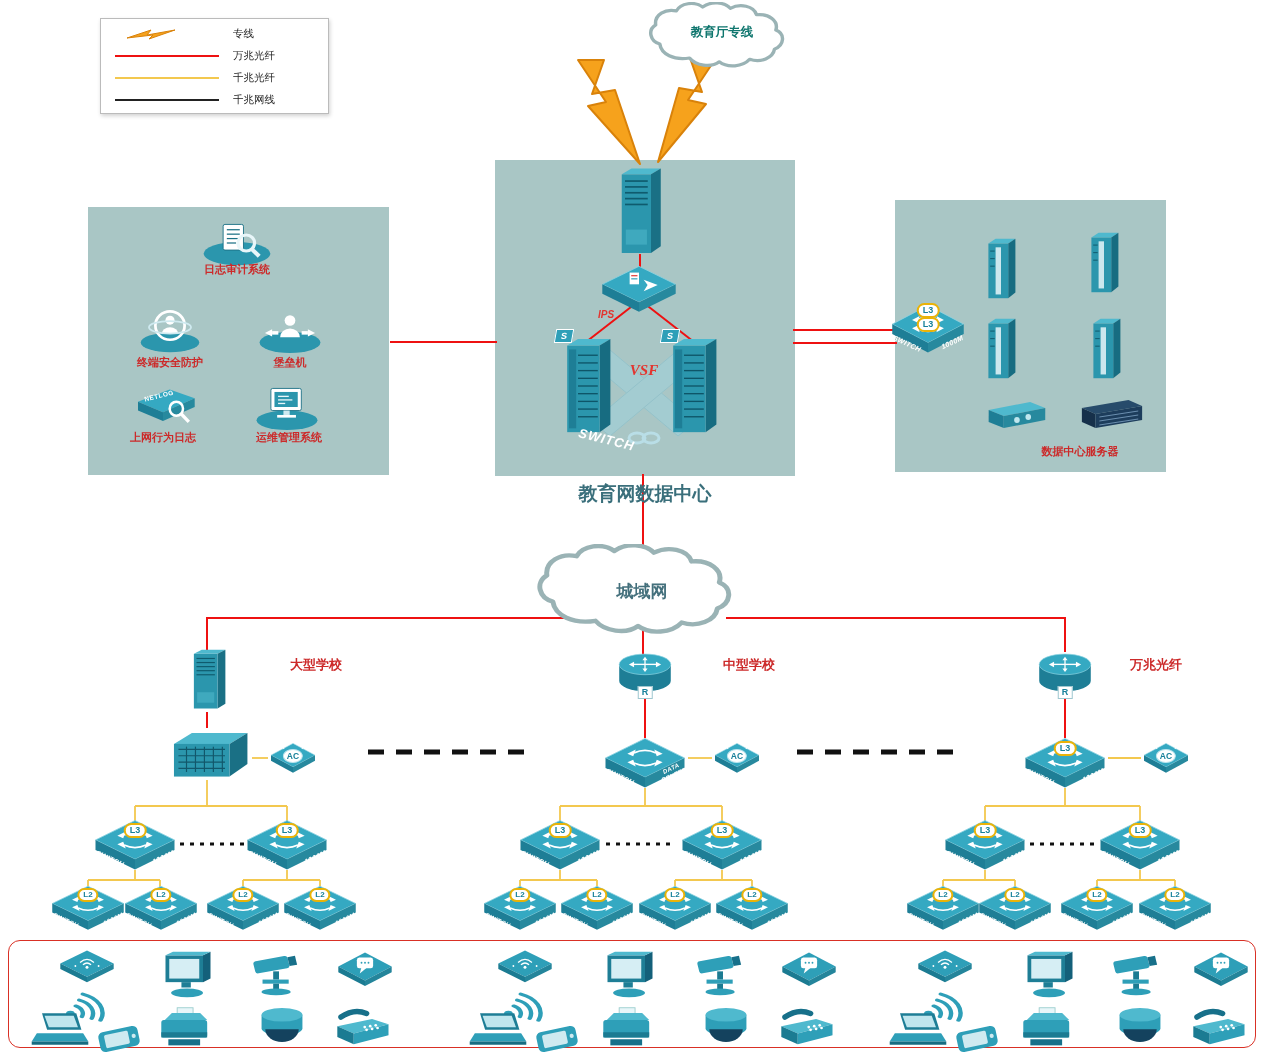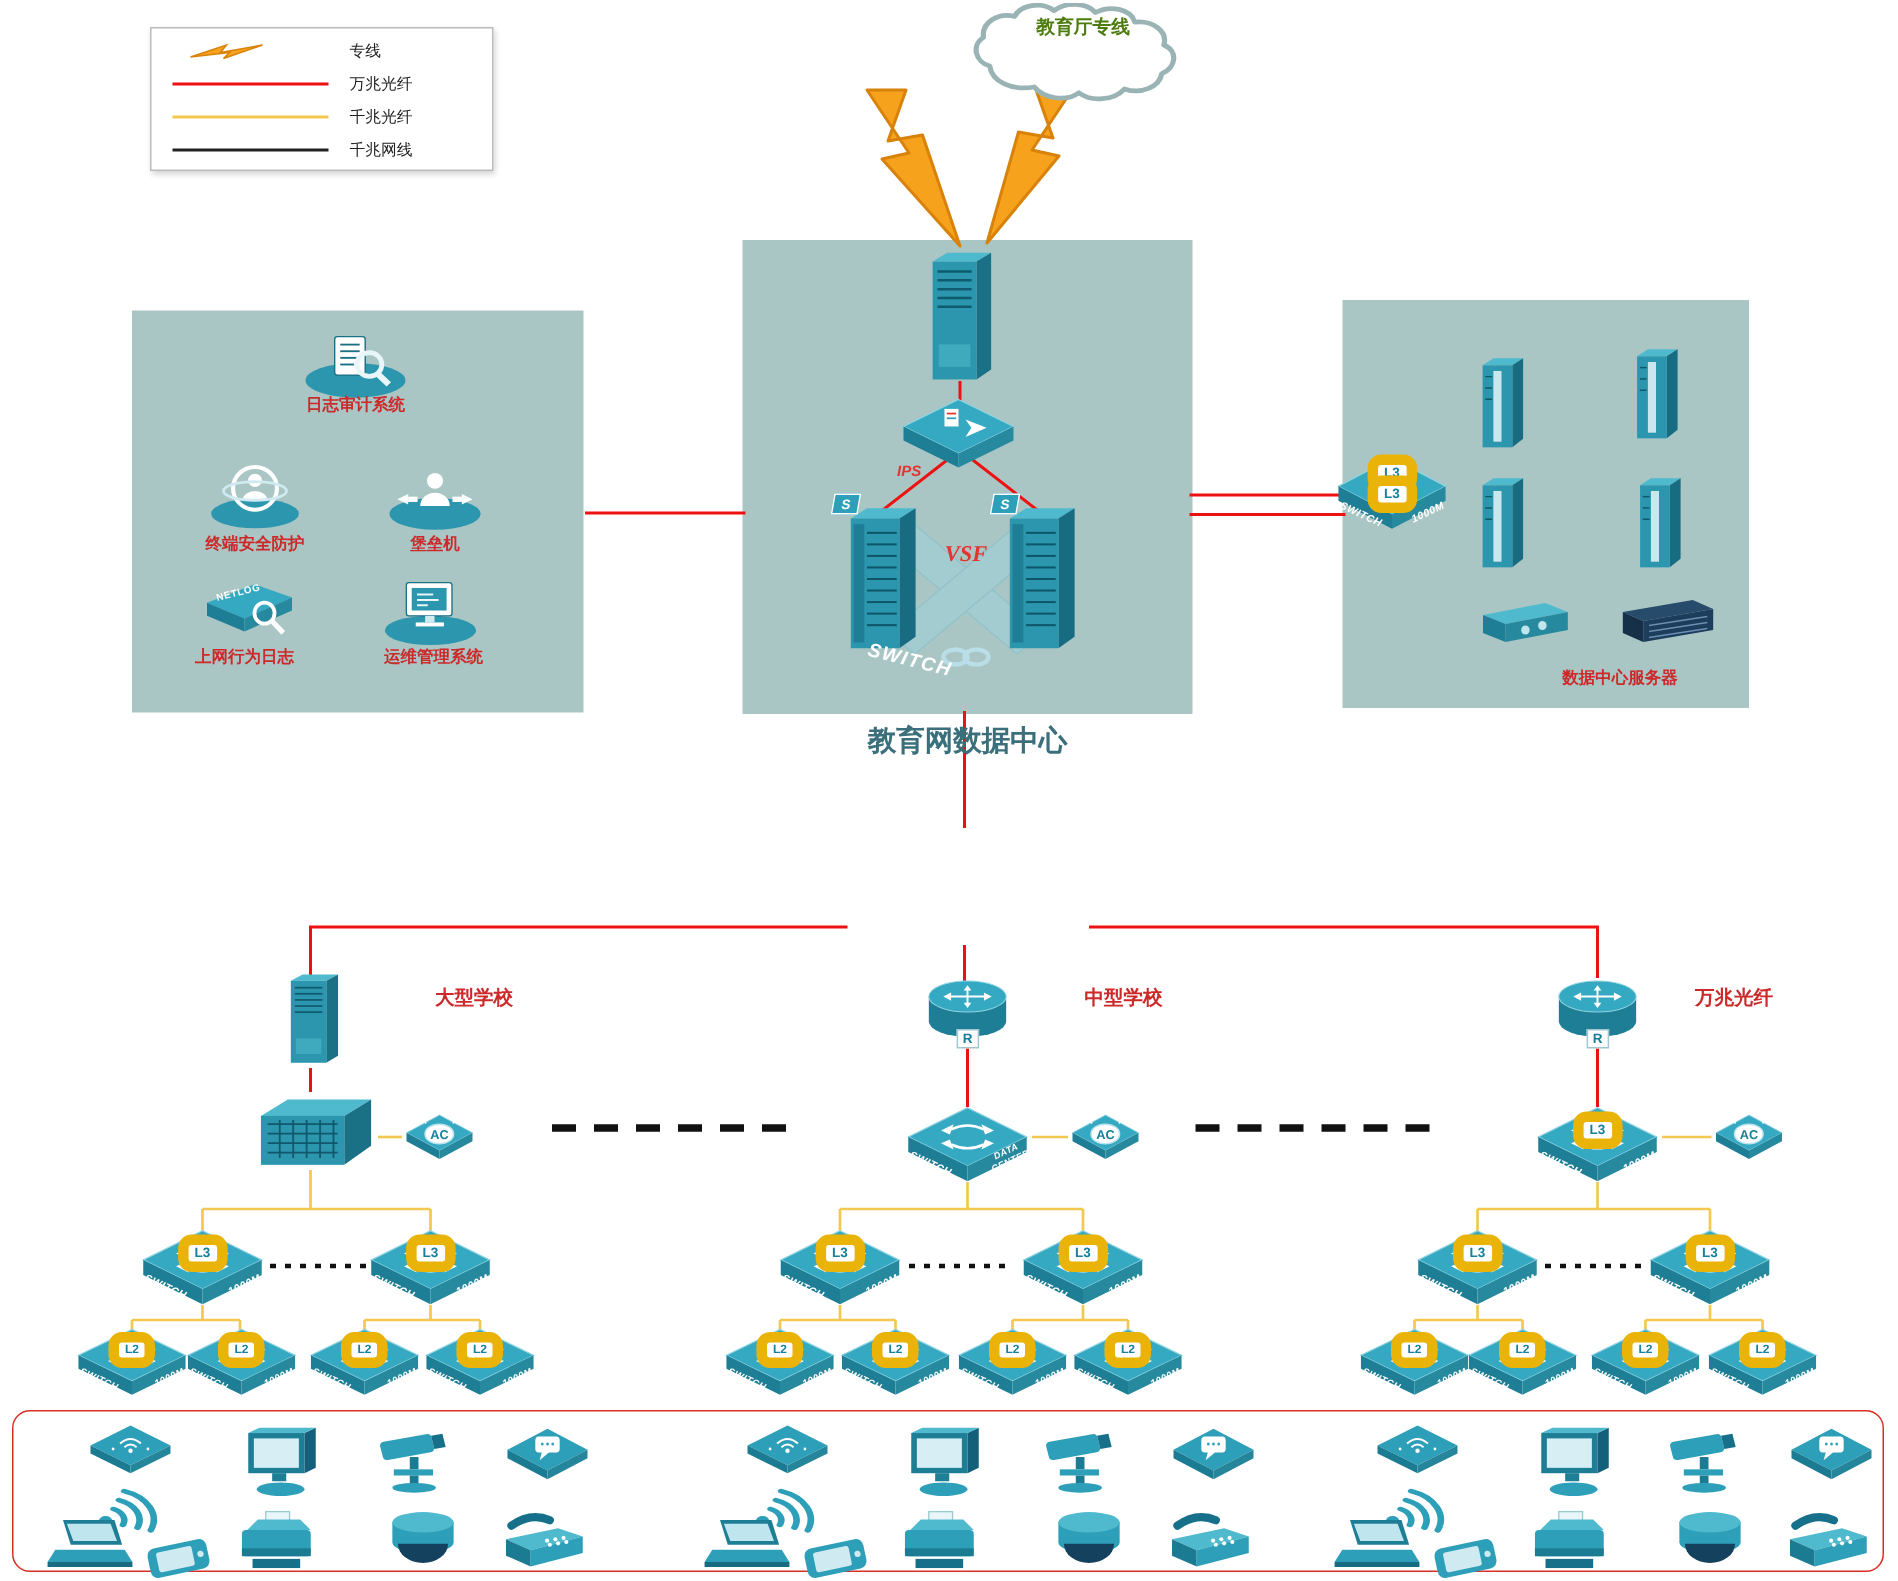--- a/index.html
+++ b/index.html
@@ -2,21 +2,21 @@
 <html><head>
 <meta charset="utf-8">
 <style>
   *{margin:0;padding:0;box-sizing:border-box}
   html,body{background:#fff}
   body{font-family:"Liberation Sans",sans-serif}
   #stage{position:relative;width:1265px;height:1054px;background:#fff;overflow:hidden}
   .panel{position:absolute;background:#A9C6C5}
   .dev{position:absolute}
   .dev svg.fill{width:100%;height:100%;display:block}
-  .badge{position:absolute;left:50%;top:5px;transform:translateX(-50%);background:#fff;border:7px solid #eab308;
+  .badge{position:absolute;left:50%;top:5px;transform:translateX(-50%);background:#fff;border:2px solid #eab308;
          border-radius:9px;color:#17809A;font-weight:bold;font-size:9px;line-height:11px;padding:0 4px;white-space:nowrap}
   .tl,.tr{position:absolute;top:31px;color:#fff;font-style:italic;font-weight:bold;font-size:7px;letter-spacing:.4px;white-space:nowrap}
   .tl{left:5px;transform:rotate(25deg);transform-origin:left top}
   .tr{right:5px;transform:rotate(-25deg);transform-origin:right top;text-align:center}
   .tr2{top:24px;font-size:6px;line-height:6.5px}
   .sw-sm .tl,.sw-sm .tr{font-size:6.3px;top:27px}
   .sw-sm .badge{font-size:8px;line-height:10px;top:4px}
   .rb{position:absolute;left:50%;bottom:-3px;transform:translateX(-50%);background:#fff;border:1px solid #9FC7D0;
       color:#17809A;font-weight:bold;font-size:9px;line-height:11px;padding:0 3px}
   .acb{position:absolute;left:50%;top:9px;transform:translateX(-50%);background:#fff;border:1px solid #BCE4EE;
@@ -376,21 +376,27 @@
         <line x1="4" y1="7" x2="108" y2="7" stroke="#222" stroke-width="2"></line>
         </svg>
       <span class="llabel">千兆网线</span>
     </div>
   </div>
 
   <div class="cloud" style="left:646px;top:2px;width:152px;height:70px">
     <svg viewBox="0 0 220 110" preserveAspectRatio="none">
         <use href="#sym-cloud"></use>
       </svg>
-    <span class="ct" style="top:8px;font-size:12.5px;color:#4d7c0f">教育厅专线</span>
+    <span class="ct" style="top:22px;font-size:12.5px;color:#0f766e">教育厅专线</span>
+  </div>
+  <div class="cloud" style="left:533px;top:544px;width:218px;height:96px">
+    <svg viewBox="0 0 220 110" preserveAspectRatio="none">
+        <use href="#sym-cloud"></use>
+      </svg>
+    <span class="ct" style="top:36px;font-size:17px;color:#44707C">城域网</span>
   </div>
 
   <div class="dev" style="left:612px;top:166px;width:52px;height:92px">
     <svg class="fill" viewBox="0 0 64 110" preserveAspectRatio="none">
         <use href="#sym-tower"></use>
       </svg>
     </div>
   <div class="dev" style="left:600px;top:264px;width:78px;height:50px">
     <svg class="fill" viewBox="0 0 100 64" preserveAspectRatio="none">
         <use href="#sym-ips"></use>

